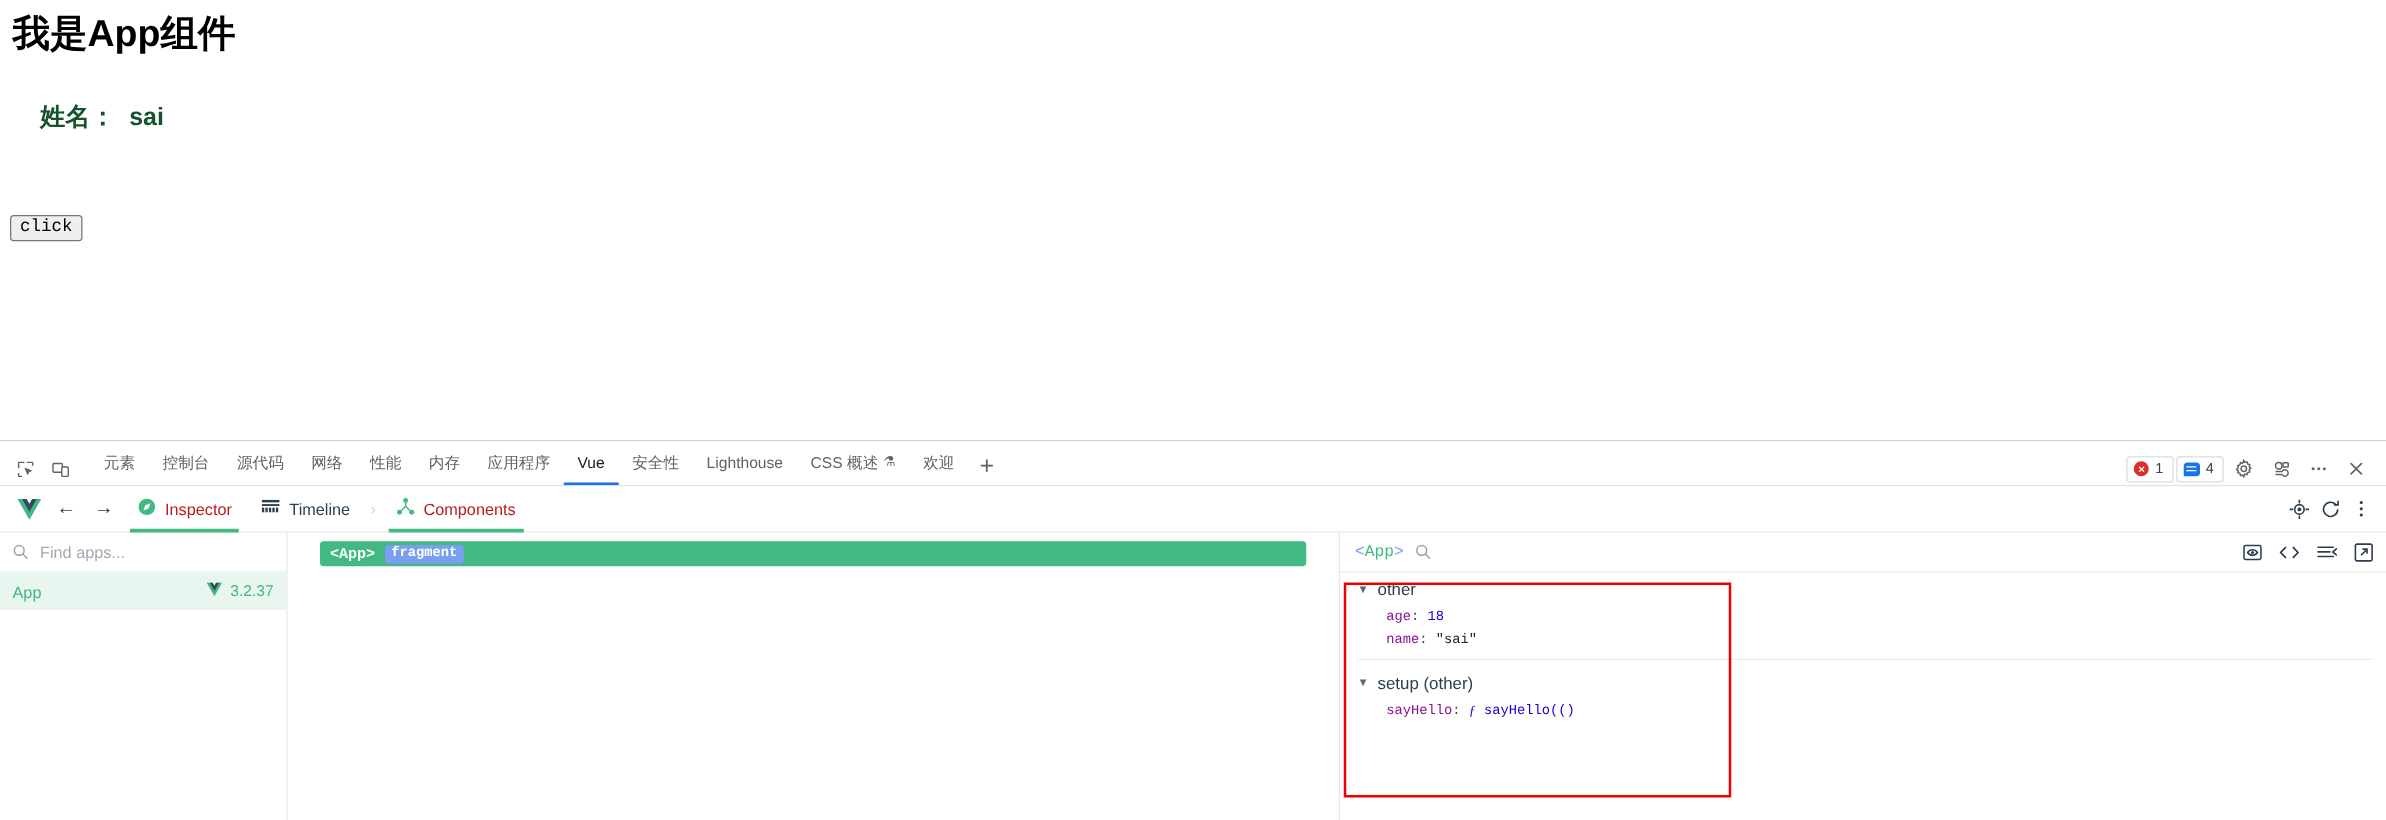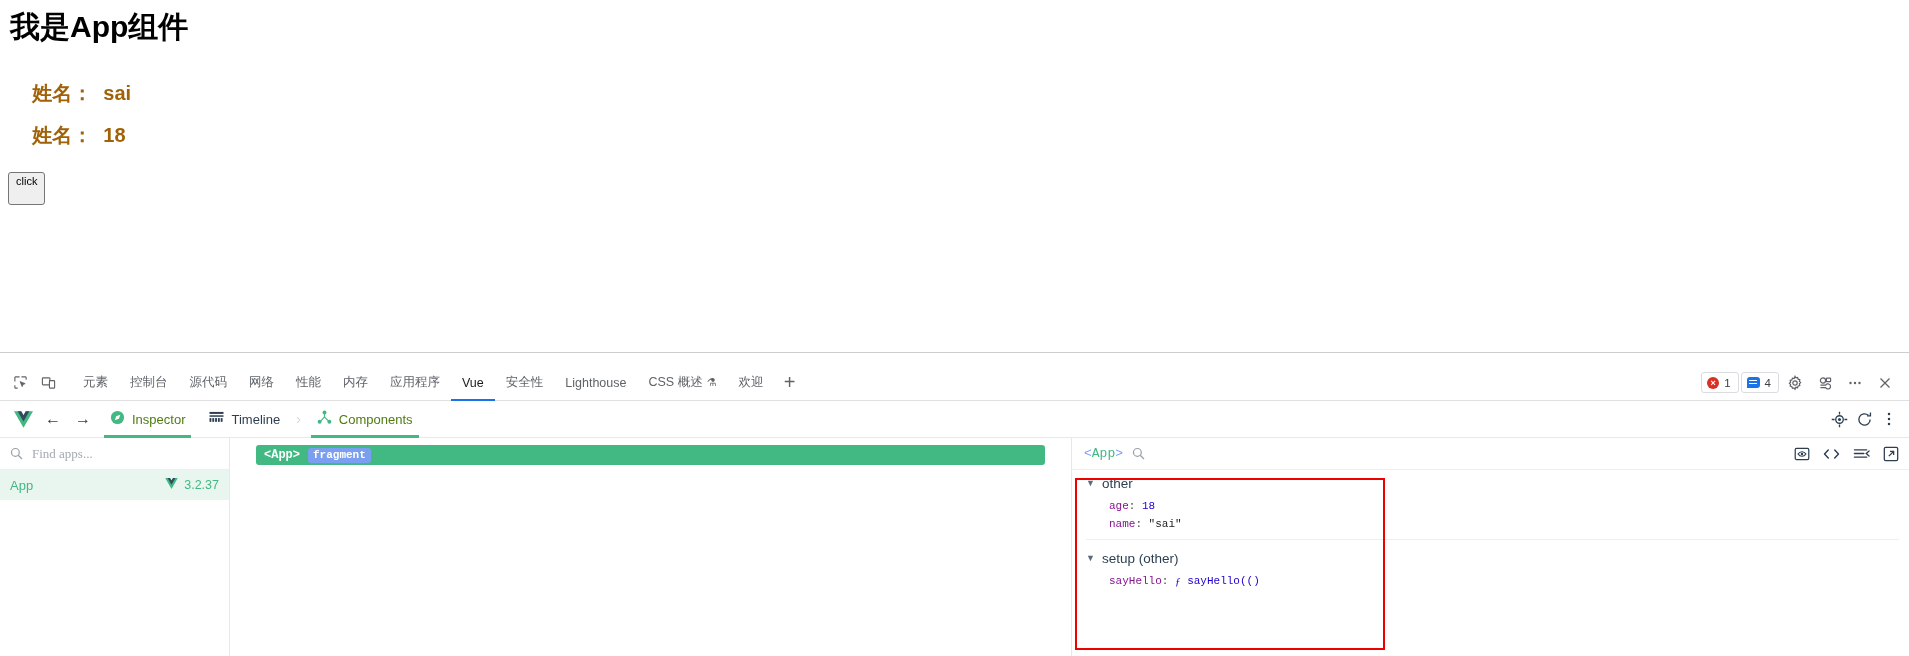--- a/index.html
+++ b/index.html
@@ -19,32 +19,32 @@
     padding: 0;
   }
   .page-h1 {
     margin: 0; padding: 0;
     position: absolute; left: 10px; top: 7px;
     font-size: 30px; font-weight: bold; color: #000;
     letter-spacing: 0px;
   }
   .page-row {
     position: absolute; left: 10px;
-    font-size: 20px; font-weight: bold; color: #a16207;
+    font-size: 20px; font-weight: bold; color: #14532d;
     white-space: pre;
   }
   .page-row.r1 { top: 57px; }
   .page-row.r2 { top: 99px; }
   .page-row .lbl { }
   .page-row .val { }
   .click-btn {
     position: absolute; left: 8px; top: 172px;
-    font-family: Liberation Sans, sans-serif;
-    font-size: 11px;
-    padding: 2px 7px 17px 7px;
+    font-family: Liberation Mono, monospace;
+    font-size: 14px;
+    padding: 2px 7px 2px 7px;
     background: #efefef;
     border: 1px solid #767676;
     border-radius: 3px;
     color: #000;
     cursor: pointer;
     line-height: 1.1;
   }
 
   
   .devtools {
@@ -52,25 +52,24 @@
     width: 1909px; height: 304px;
     background: #ffffff;
     border-top: 1px solid #cdcdcd;
     font-size: 12px;
   }
 
   
   .dt-tabbar {
     position: relative;
     height: 36px;
-    display: flex; align-items: center;
+    display: flex; align-items: flex-end;
     border-bottom: 1px solid #e0e0e0;
     background: #ffffff;
     padding-left: 6px;
-    margin-top: 12px;
   }
   .dt-ico-btn {
     width: 28px; height: 26px;
     display: flex; align-items: center; justify-content: center;
     cursor: pointer; color: #5f6368;
     flex: none;
   }
   .dt-sep-gap { width: 10px; flex: none; }
   .dt-tab {
     position: relative;
@@ -138,21 +137,21 @@
   .nav-arrow {
     width: 30px; height: 30px;
     display: flex; align-items: center; justify-content: center;
     color: #2c3e50; cursor: pointer; font-size: 16px;
   }
   .vue-tab {
     position: relative;
     height: 37px;
     display: flex; align-items: center; gap: 7px;
     padding: 0 12px;
-    color: #4d7c0f; font-size: 13px;
+    color: #b91c1c; font-size: 13px;
     cursor: pointer; white-space: nowrap;
   }
   .vue-tab.dim { color: #2c3e50; }
   .vue-tab.sel::after {
     content: ""; position: absolute;
     left: 6px; right: 6px; bottom: 0; height: 2.5px;
     background: #42b883;
   }
   .vue-chevron { color: #d6d6d6; font-size: 14px; padding: 0 4px; }
   .vue-bar-right {
@@ -173,21 +172,21 @@
 
   .searchrow {
     height: 32px;
     display: flex; align-items: center; gap: 7px;
     padding: 0 10px;
     border-bottom: 1px solid #efefef;
   }
   .searchrow .sicon { color: #9aa0a6; display: flex; }
   .searchrow input {
     border: 0; outline: 0; flex: 1 1 auto;
-    font-family: Liberation Serif, serif;
+    font-family: Liberation Sans, sans-serif;
     font-size: 13px; color: #2c3e50; background: transparent;
   }
   .searchrow input::placeholder { color: #a3aab1; }
 
   .app-row {
     height: 30px;
     display: flex; align-items: center;
     padding: 0 10px;
     background: #e8f6ef;
     color: #42b883; font-size: 13px;
@@ -287,23 +286,20 @@
 </head>
 <body>
 
 <div class="page">
   <h1 class="page-h1">我是App组件</h1>
 
   <div class="page-row r1">
     <span class="lbl">姓名：</span><span>  </span><span class="val">sai</span>
   </div>
 
-  <div class="page-row r2">
-    <span class="lbl">姓名：</span><span>  </span><span class="val">18</span>
-  </div>
 
   <button class="click-btn">click</button>
 </div>
 
 <div class="devtools">
 
   <div class="dt-tabbar">
     <div class="dt-ico-btn">
       <svg width="15" height="15" viewBox="0 0 16 16" fill="none" stroke="currentColor" stroke-width="1.2">
         <path d="M2 2h5M2 2v5M14 2H9M14 2v3"></path>

